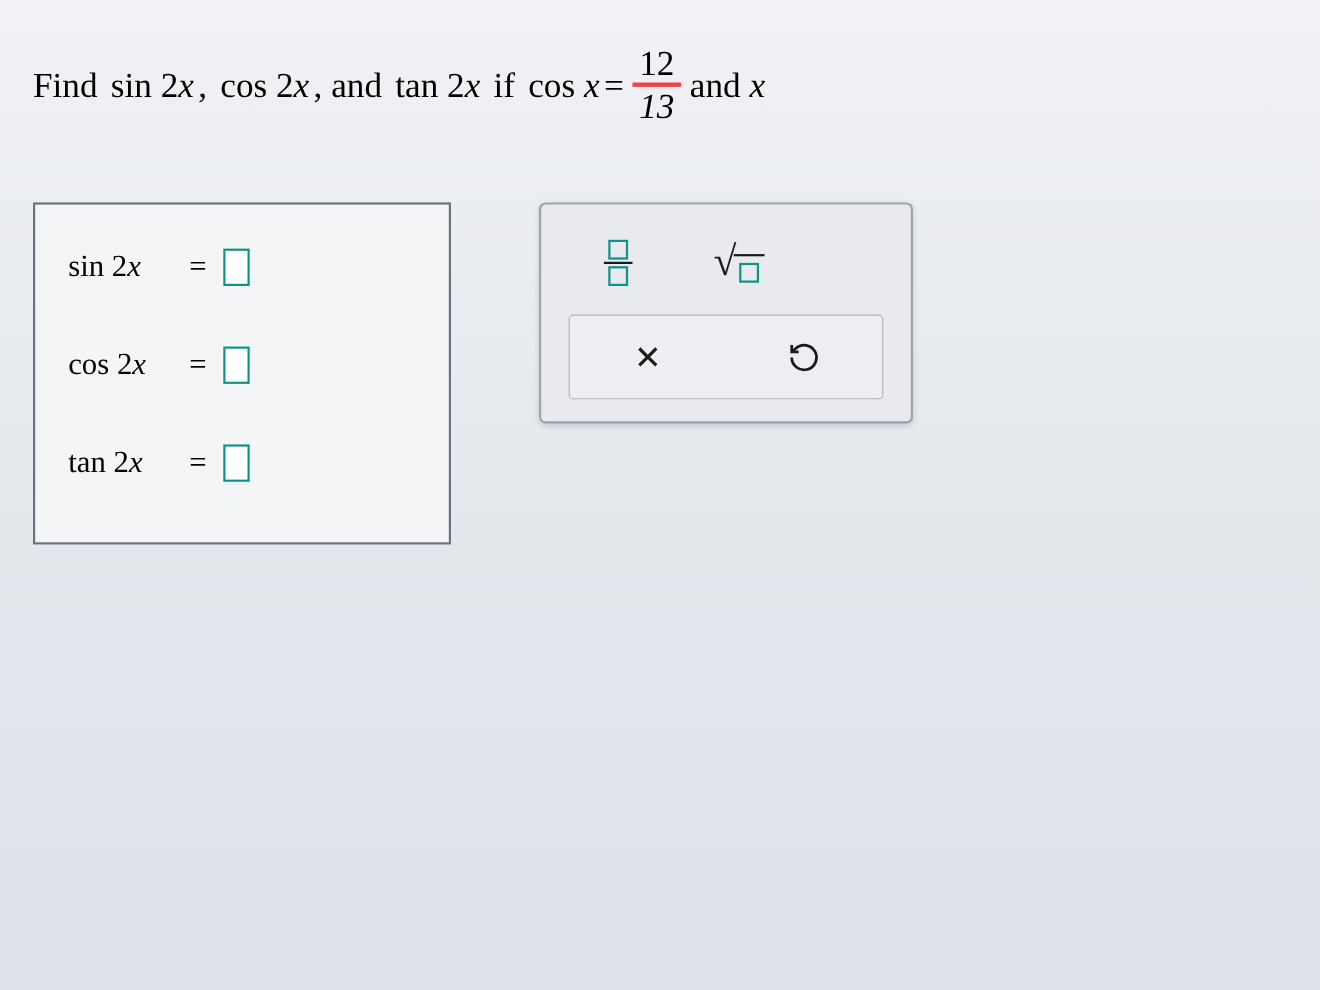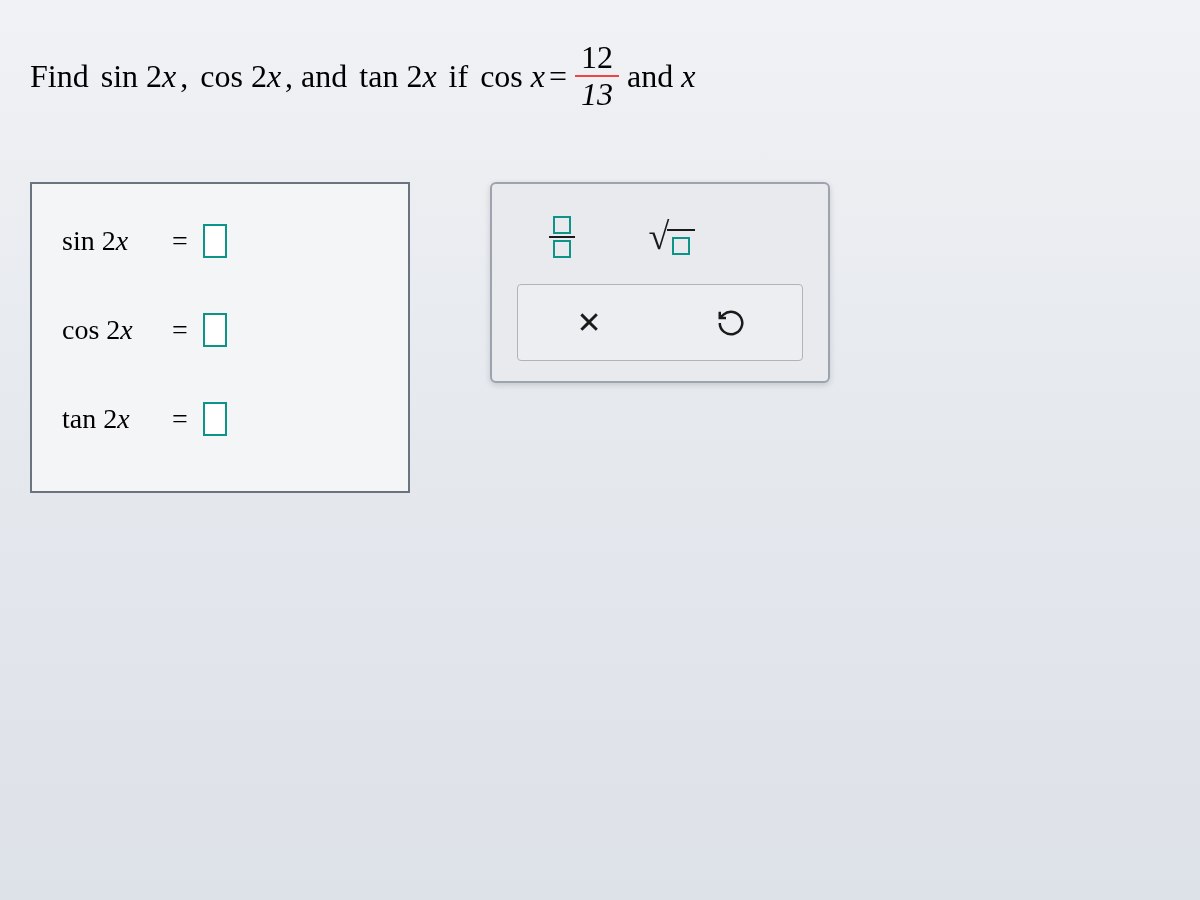--- a/index.html
+++ b/index.html
@@ -30,21 +30,21 @@
     }
     .fraction {
       display: inline-flex;
       flex-direction: column;
       align-items: center;
       vertical-align: middle;
       margin: 0 8px;
       line-height: 1.1;
     }
     .fraction .num {
-      border-bottom: 2px solid #ef4444;
+      border-bottom: 4px solid #ef4444;
       padding: 0 6px;
     }
     .fraction .den {
       padding: 0 6px;
       font-style: italic;
     }
     .italic {
       font-style: italic;
     }
     .content-row {

